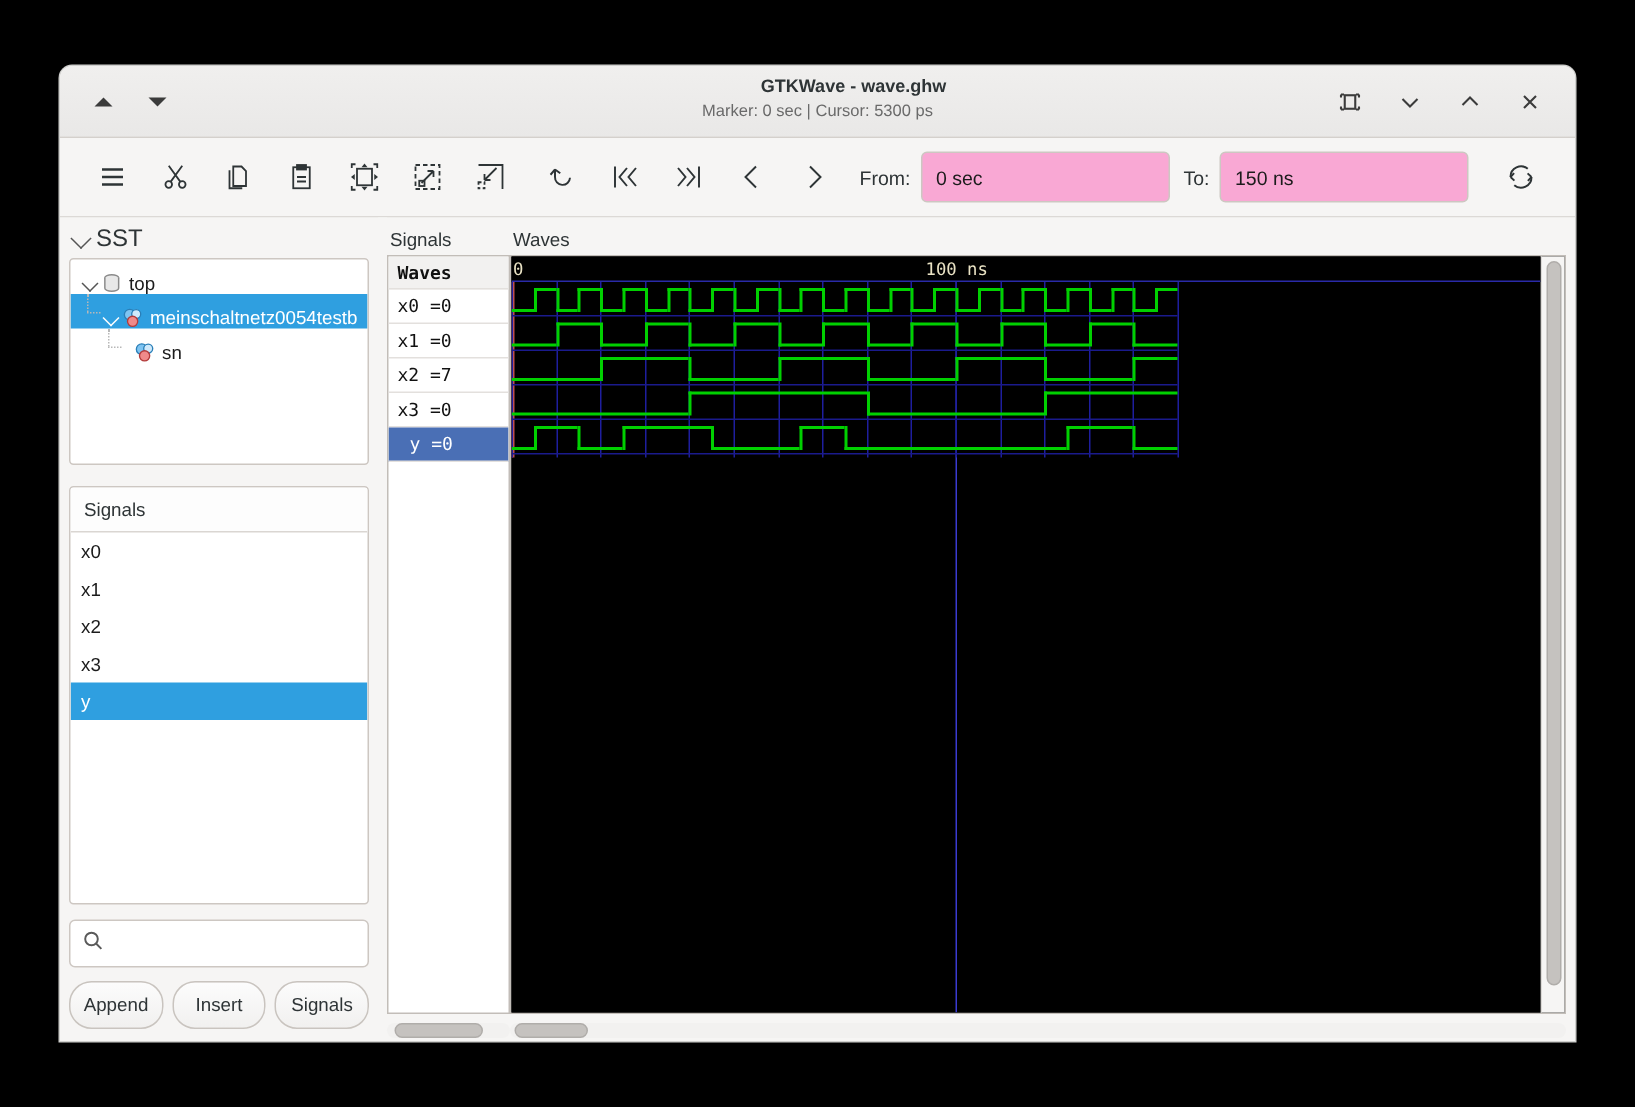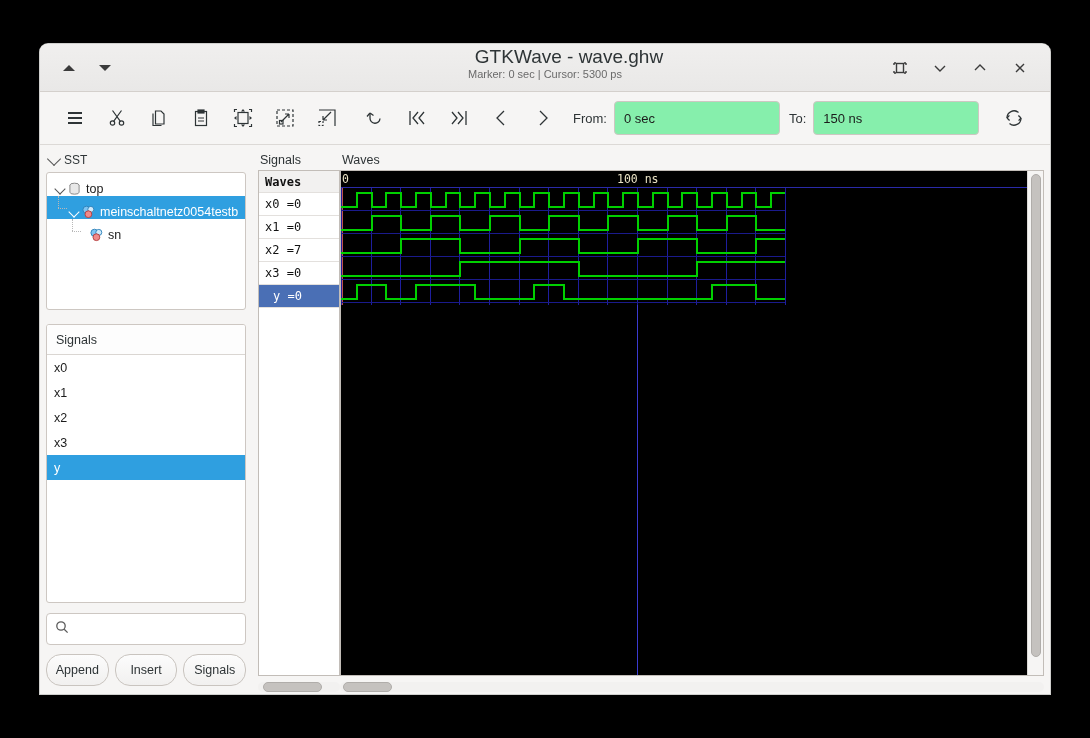--- a/index.html
+++ b/index.html
@@ -62,22 +62,22 @@
     border-top: 6px solid #3b3b3b;
   }
   #title-center {
     position: absolute;
     left: 0; right: 0;
     top: 4px;
     text-align: center;
     pointer-events: none;
   }
   #window-title {
-    font-size: 19px;
-    font-weight: normal;
+    font-size: 12px;
+    font-weight: bold;
     color: #2e3436;
     line-height: 18px;
     padding-left: 48px;
   }
   #window-subtitle {
     font-size: 11px;
     color: #6a6a6a;
     line-height: 15px;
     margin-top: 1px;
   }
@@ -113,21 +113,21 @@
   }
   .tool-sep { width: 6px; }
   .field-label {
     font-size: 13px;
     color: #2e3436;
     margin: 0 7px 0 9px;
     white-space: nowrap;
   }
   .text-field {
     height: 34px;
-    background: #86efac;
+    background: #f9a8d4;
     border: 1px solid #cdc7c2;
     border-radius: 4px;
     display: flex;
     align-items: center;
     padding: 0 9px;
     font-size: 13px;
     color: #1b1b1b;
     box-sizing: border-box;
   }
   #from-field { width: 166px; }
@@ -152,21 +152,21 @@
   }
   #sst-header {
     display: flex;
     align-items: center;
     gap: 5px;
     height: 18px;
     padding-left: 3px;
     margin-bottom: 3px;
   }
   #sst-label {
-    font-size: 12px;
+    font-size: 16px;
     color: #2e3436;
   }
   .chev {
     display: inline-block;
     width: 9px; height: 9px;
     border-right: 1.6px solid #555;
     border-bottom: 1.6px solid #555;
     transform: rotate(45deg);
     margin-bottom: 3px;
   }

